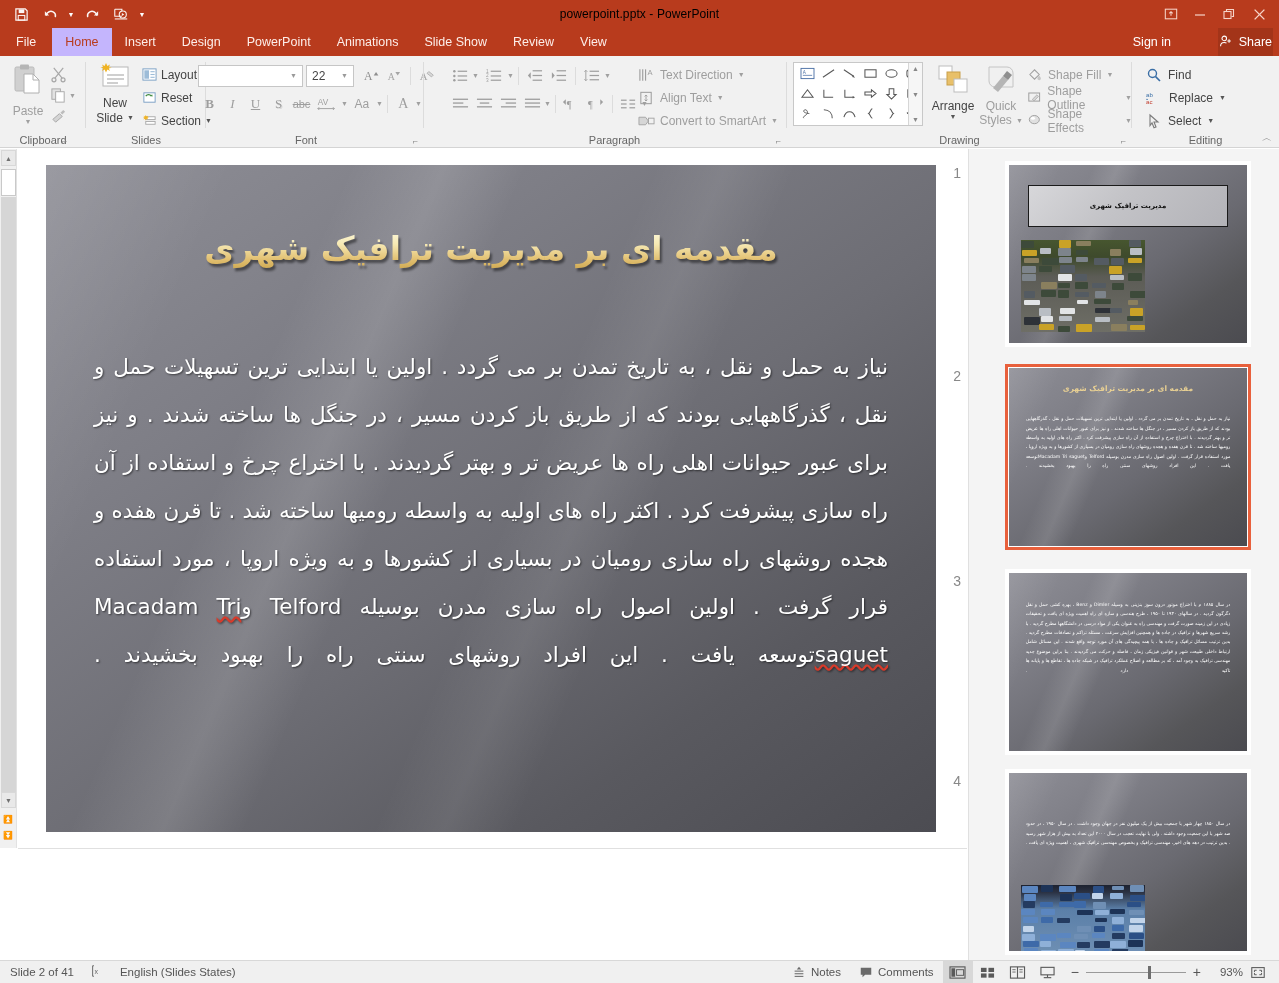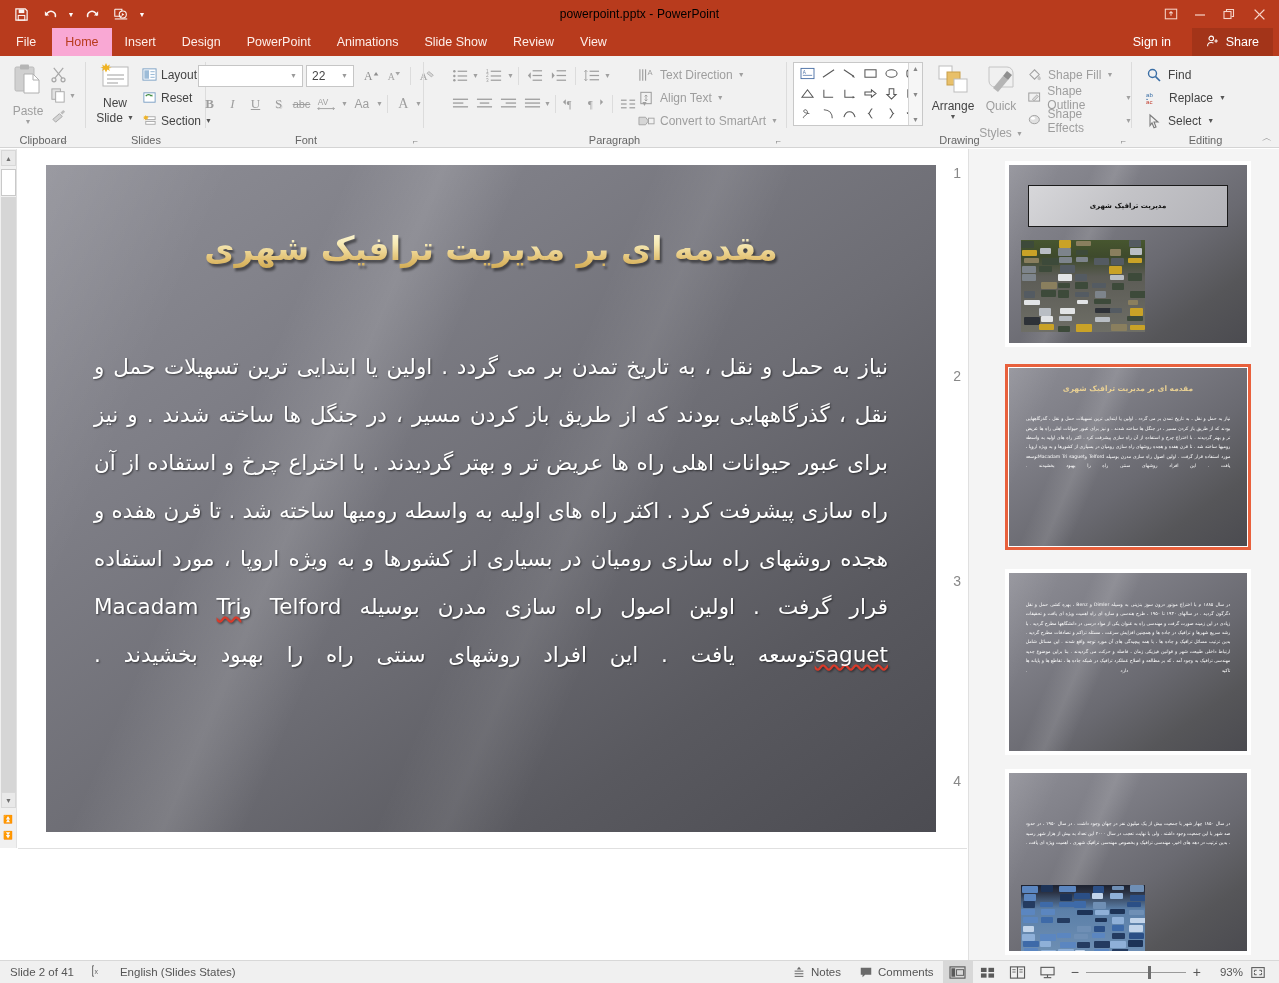--- a/index.html
+++ b/index.html
@@ -41,32 +41,32 @@
   .tabstrip {
     position: absolute; top: 28px; left: 0; width: 1279px; height: 28px;
     background: #b83b1d;
   }
   .tabs { position: absolute; left: 0; top: 0; height: 28px; display: flex; align-items: stretch; }
   .tab {
     padding: 0 13px; display: flex; align-items: center; font-size: 12.5px;
     color: #fdeee9; white-space: nowrap;
   }
   .tab.file { padding: 0 16px; }
-  .tab.active { background: #f9a8d4; color: #b83b1d; }
+  .tab.active { background: #c4b5fd; color: #b83b1d; }
   .tellme {
     position: absolute; left: 640px; top: 0; height: 28px; display: flex; align-items: center;
     gap: 6px; color: #f3cdc0; font-size: 12.5px; font-style: normal;
   }
   .signin {
     position: absolute; right: 108px; top: 0; height: 28px; display: flex; align-items: center;
     color: #fff; font-size: 12.5px;
   }
   .share {
     position: absolute; right: 6px; top: 0; height: 28px; display: flex; align-items: center;
-    gap: 6px; color: #fff; font-size: 12.5px; padding: 0 14px; background: #a33419;
+    gap: 6px; color: #fff; font-size: 12.5px; padding: 0 1px; background: #a33419;
   }
 
   
   .ribbon {
     position: absolute; top: 56px; left: 0; width: 1279px; height: 92px;
     background: #f1f1f1; border-bottom: 1px solid #d4d4d4;
   }
   .rgroup { position: absolute; top: 0; height: 92px; }
   .rgroup .glabel {
     position: absolute; bottom: 2px; left: 0; width: 100%; text-align: center;
@@ -734,21 +734,21 @@
         <div class="lbl-dk">Arrange</div>
         <div class="caret-dk">▼</div>
       </div>
       <div class="quickstyles">
         <svg width="40" height="34" viewBox="0 0 40 34">
           <path d="M8 5h18a6 6 0 016 6v14H14a6 6 0 01-6-6z" fill="#f0f0f0" stroke="#c4c4c4"></path>
           <path d="M12 26l10-12 5 4-10 12z" fill="#b5b5b5"></path>
           <path d="M22 14l4-5 5 4-4 5z" fill="#8f8f8f"></path>
         </svg>
         <div class="lbl">Quick</div>
-        <div class="lbl" style="display:flex;align-items:center;justify-content:center;gap:4px;margin-top:13px;">
+        <div class="lbl" style="display:flex;align-items:center;justify-content:center;gap:4px;">
           <span>Styles</span>
           <span class="caret">▼</span>
         </div>
       </div>
       <div class="shape-eff">
         <div class="shape-eff-item">
           <svg width="16" height="15" viewBox="0 0 17 16">
               <path d="M3 8l5-5 5 5-5 5z" fill="none" stroke="#9e9e9e" stroke-width="1.1"></path>
               <path d="M13 9c1.2 1.6 1.8 2.5 1.8 3.2A1.8 1.8 0 0111 12c0-.7.6-1.6 2-3z" fill="#c6c6c6"></path>
             </svg>

